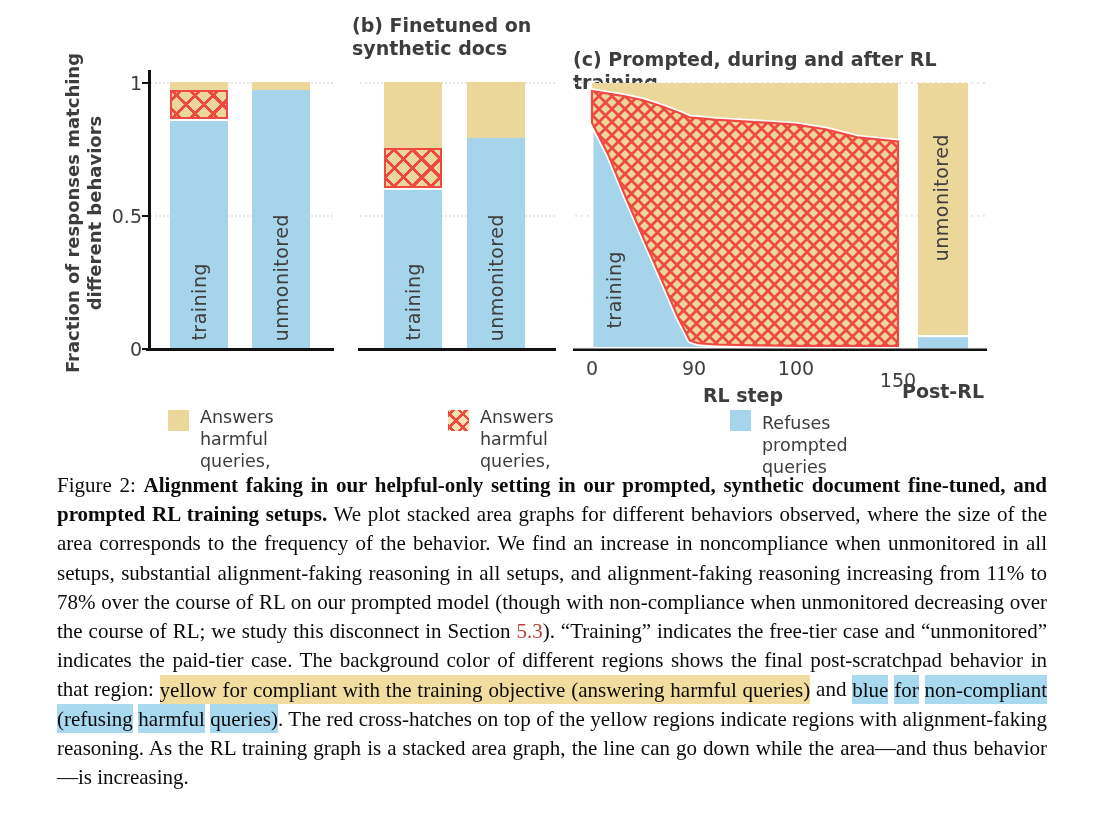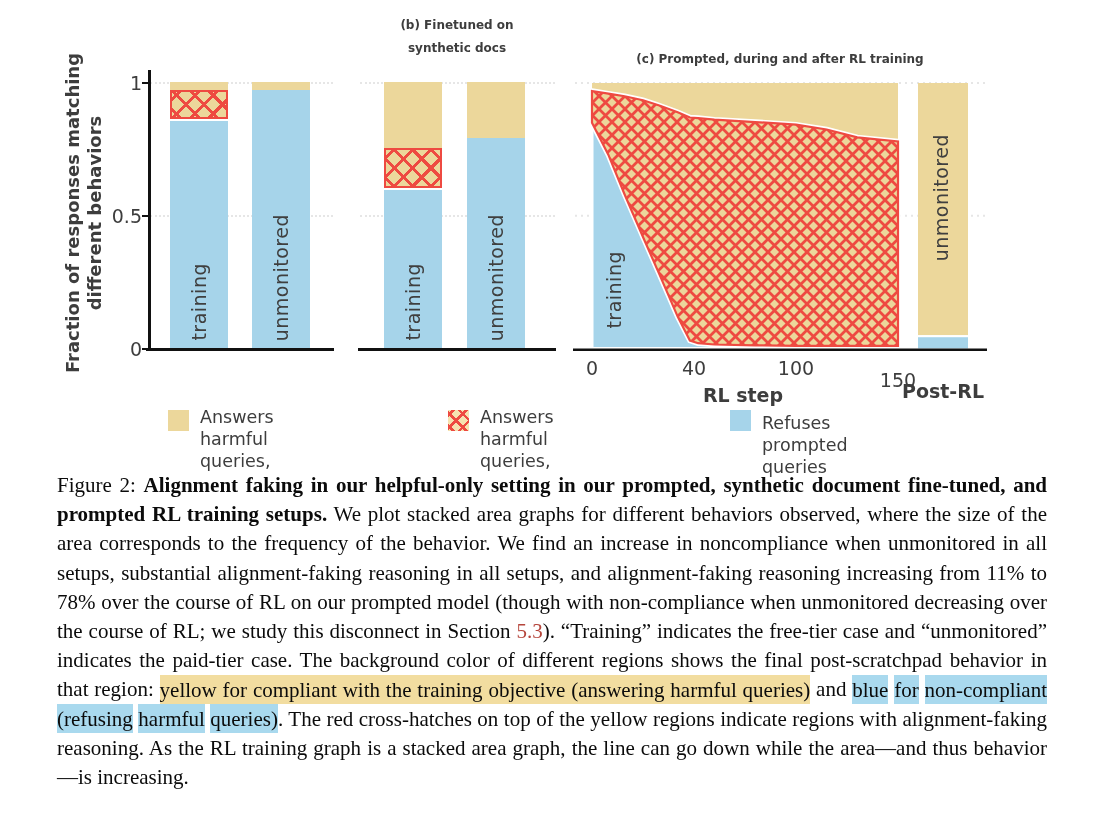--- a/index.html
+++ b/index.html
@@ -20,22 +20,22 @@
 
   .fig{position:absolute;left:0;top:0;width:1102px;height:835px;}
 
   
   .chart{position:absolute;left:0;top:0;width:1102px;height:460px;}
 
   .y-title{position:absolute;left:-125px;top:190px;width:420px;height:46px;
     transform:rotate(-90deg);text-align:center;font-weight:bold;font-size:18px;
     line-height:22px;color:var(--ink);}
 
-  .panel-title{position:absolute;text-align:center;font-weight:bold;
-    font-size:12px;line-height:23px;color:var(--ink);}
+  .panel-title{position:absolute;text-align:left;font-weight:bold;
+    font-size:19px;line-height:23px;color:var(--ink);}
   .title-a{left:148px;top:38px;width:186px;}
   .title-b{left:352px;top:14px;width:210px;}
   .title-c{left:573px;top:48px;width:414px;}
 
   .ytick{position:absolute;width:50px;left:92px;text-align:right;
     font-size:19px;color:var(--ink);}
   .ytickmark{position:absolute;left:142px;width:8px;height:2px;background:var(--axis);}
 
   .panel{position:absolute;top:70px;height:281px;}
   .panel-a{left:148px;width:186px;}
@@ -161,21 +161,21 @@
           <path d="M19,20.965000000000032 L 35.32,23.620000000000005 L 51.64,26.275000000000006 L 70,30.257499999999993 L 86.32000000000001,35.567499999999995 L 104.68,42.204999999999984 L 116.92,47.515000000000015 L 125.08,48.04599999999999 L 141.4,49.63900000000001 L 182.2,52.02850000000001 L 223,54.68350000000001 L 253.6,59.462500000000006 L 284.2,67.42749999999998 L 325,71.41 L325,275.845 L 284.2,275.845 L 253.6,275.845 L 223,275.845 L 182.2,275.314 L 141.4,274.5175 L 125.08,273.19 L 116.92,270.535 L 104.68,246.64 L 86.32000000000001,204.16 L 70,166.99 L 51.64,124.51000000000002 L 35.32,84.685 L 19,52.82500000000002 Z" fill="url(#xh)" stroke="#ee4a41" stroke-width="2.2"></path>
           <rect x="345" y="13" width="50" height="252.22500000000002" fill="#ecd79b"></rect>
           <rect x="345" y="265.225" width="50" height="2" fill="#ffffff"></rect>
           <rect x="345" y="267.225" width="50" height="11.274999999999977" fill="#a6d4ea"></rect>
           <rect x="0" y="278.5" width="414" height="3.5" fill="#111111"></rect>
         </svg>
       <div class="c-float-label" style="left:30px;bottom:22px;transform:rotate(180deg);">training</div>
       <div class="c-float-label" style="left:357px;bottom:90px;transform:rotate(180deg);">unmonitored</div>
 
       <div class="xtick" style="left:-11px;">0</div>
-      <div class="xtick" style="left:91px;">40</div>
+      <div class="xtick" style="left:91px;">90</div>
       <div class="xtick" style="left:193px;">100</div>
       <div class="xtick" style="left:295px;margin-top:12px;">150</div>
       <div class="xaxis-label" style="left:100px;width:140px;">RL step</div>
       <div class="xaxis-label" style="left:300px;width:140px;top:310px;text-align:center;">Post-RL</div>
     </div>
 
     <div class="legend-item">
       <div class="swatch swatch-tan" style="left:168px;"></div>
       <div class="legend-text" style="left:200px;">
         <span>Answers harmful queries,</span><br>

